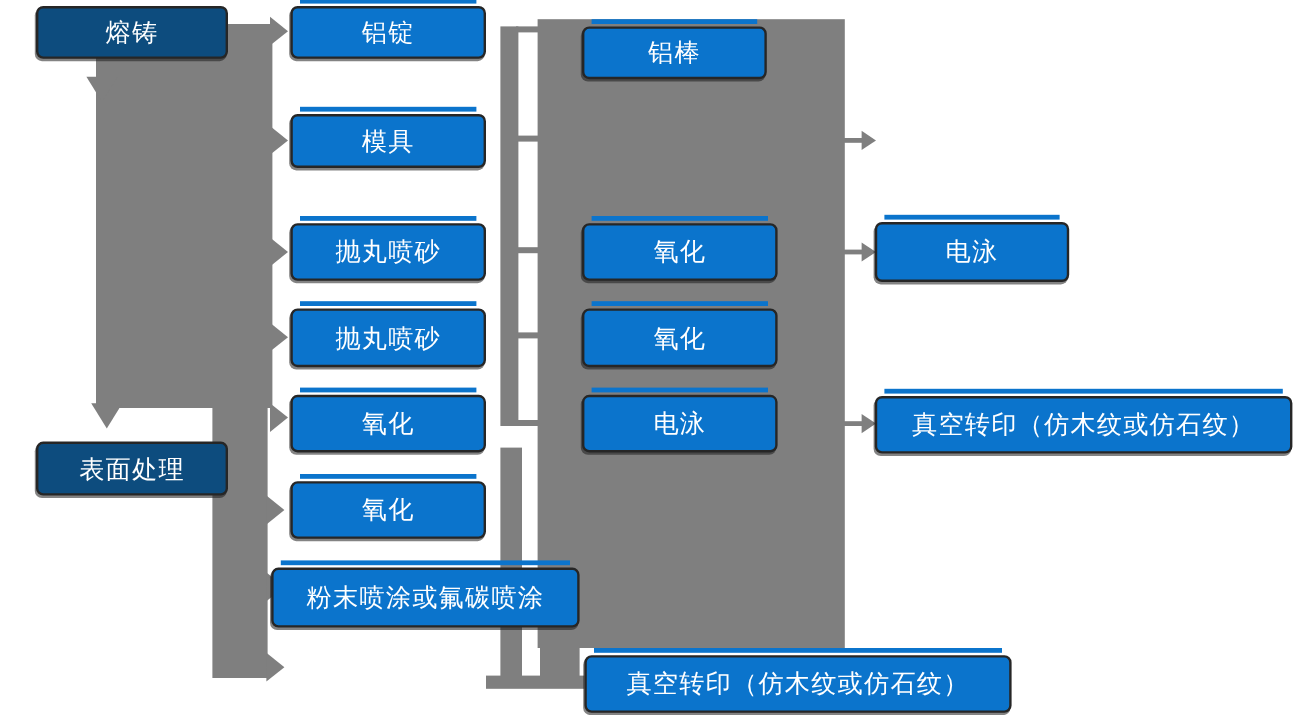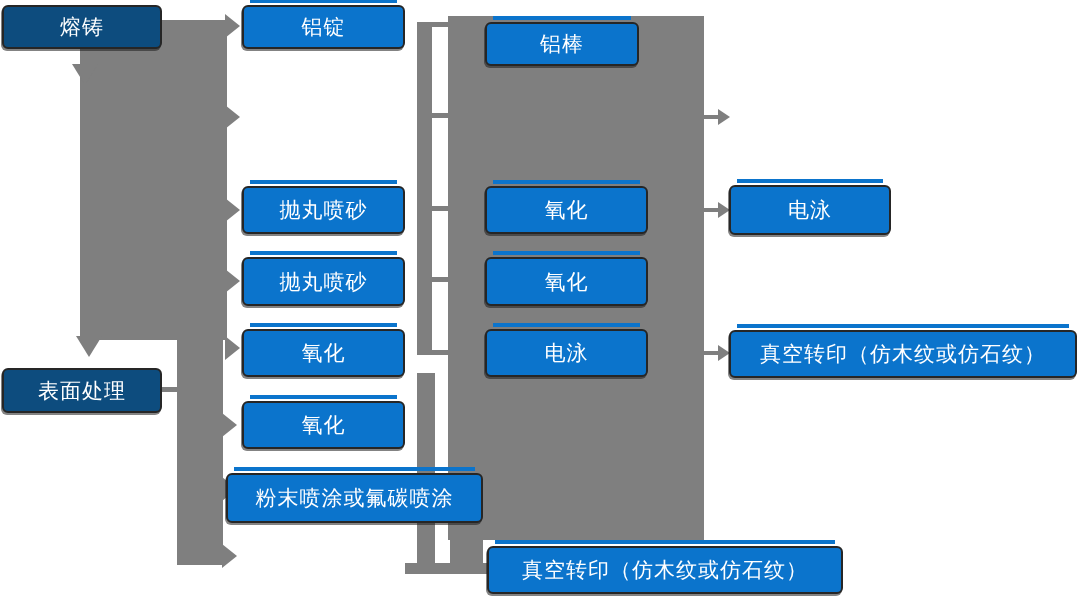--- a/index.html
+++ b/index.html
@@ -28,21 +28,21 @@
     position:absolute;z-index:2;display:flex;align-items:center;justify-content:center;
     background:var(--blue);color:#fff;font-size:21px;letter-spacing:1px;
     border:2px solid var(--edge);border-radius:6px;box-sizing:border-box;
     box-shadow:-1px 2px 0 rgba(30,30,30,.55);
     white-space:nowrap;
   }
   .node.blue::before{ 
     content:"";position:absolute;left:6px;right:6px;top:-8px;height:4px;
     background:var(--blue);
   }
-  .node.navy{background:var(--navy);}
+  .node.navy{background:var(--navy);margin-left:28px;}
 </style>
 </head>
 <body>
 
 <div id="stage">
 
   <div class="gray" style="left:80px;top:20px;width:147px;height:320px;"></div>
   <div class="gray" style="left:177px;top:340px;width:46px;height:225px;"></div>
   <div class="gray" style="left:417px;top:22px;width:15px;height:333px;"></div>
   <div class="gray" style="left:417px;top:373px;width:18px;height:197px;"></div>
@@ -74,20 +74,21 @@
   <div class="arrow-down" style="left:76px;top:336px;"></div>
 
   <div class="arrow-right small" style="left:718px;top:109px;"></div>
   <div class="arrow-right small" style="left:718px;top:202px;"></div>
   <div class="arrow-right small" style="left:718px;top:345px;"></div>
 
   <div class="node navy" style="left:2px;top:5px;width:160px;height:44px;">熔铸</div>
   <div class="node blue" style="left:242px;top:5px;width:163px;height:44px;">铝锭</div>
 
   <div class="node navy" style="left:2px;top:368px;width:160px;height:45px;">表面处理</div>
+  <div class="node blue" style="left:242px;top:95px;width:163px;height:45px;">模具</div>
   <div class="node blue" style="left:242px;top:186px;width:163px;height:48px;">抛丸喷砂</div>
   <div class="node blue" style="left:242px;top:257px;width:163px;height:49px;">抛丸喷砂</div>
   <div class="node blue" style="left:242px;top:329px;width:163px;height:48px;">氧化</div>
   <div class="node blue" style="left:242px;top:401px;width:163px;height:48px;">氧化</div>
   <div class="node blue" style="left:226px;top:473px;width:257px;height:50px;text-align:center;">粉末喷涂或氟碳喷涂</div>
 
   <div class="node blue" style="left:485px;top:22px;width:154px;height:44px;">铝棒</div>
   <div class="node blue" style="left:485px;top:186px;width:163px;height:48px;">氧化</div>
   <div class="node blue" style="left:485px;top:257px;width:163px;height:49px;">氧化</div>
   <div class="node blue" style="left:485px;top:329px;width:163px;height:48px;">电泳</div>

